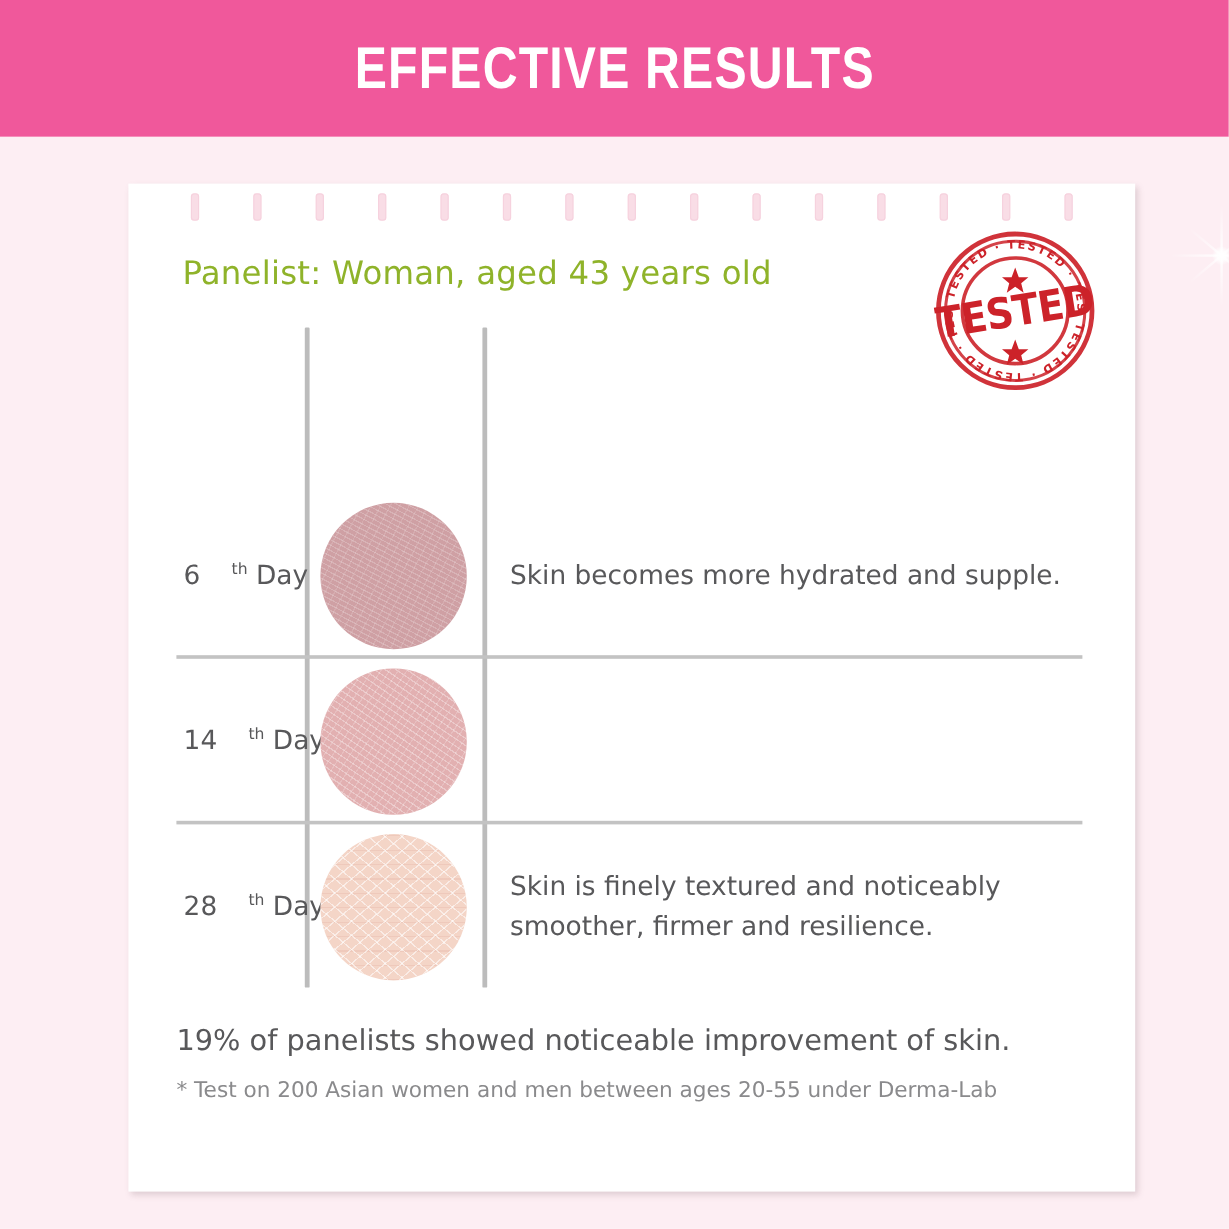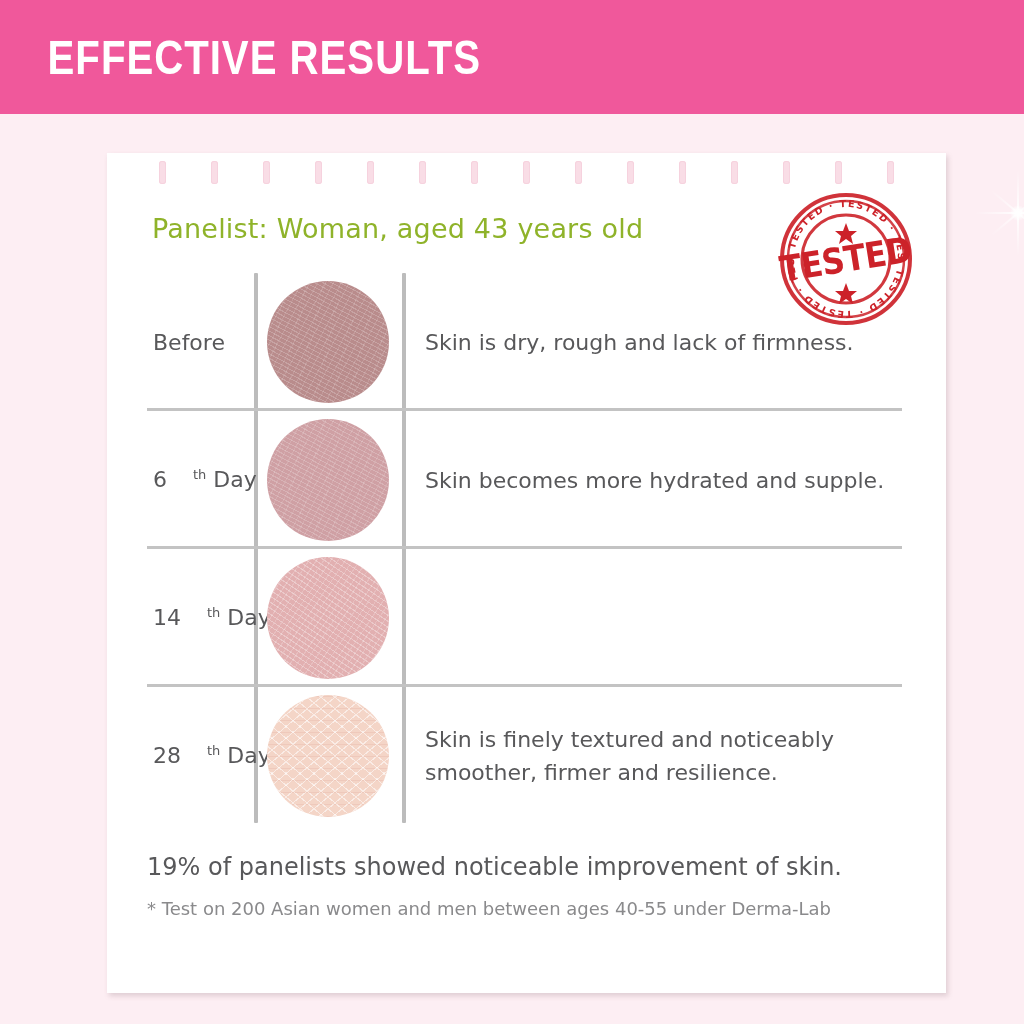--- a/index.html
+++ b/index.html
@@ -7,21 +7,21 @@
     width:1024px;height:1024px;overflow:hidden;
     font-family:"Liberation Sans", sans-serif;
     background:#fdeef3;
     position:relative;
   }
 
   
   .banner{
     position:absolute;left:0;top:0;width:1024px;height:114px;
     background:#f0589b;
-    display:flex;align-items:center;
+    display:flex;align-items:center;justify-content:center;
   }
   .banner-title{
     color:#ffffff;
     font-size:49px;
     font-weight:bold;
     letter-spacing:1.2px;
     transform:scaleX(.82);
     transform-origin:center;
     white-space:nowrap;
     font-family:"Liberation Sans", sans-serif;
@@ -220,30 +220,20 @@
       <g transform="rotate(-9 74 76)">
         <text x="74" y="85" text-anchor="middle" font-family="DejaVu Sans, sans-serif" font-size="30" font-weight="bold" fill="#cc2229" letter-spacing="-0.5" transform="scale(1.06,1.18)" transform-origin="74 76">TESTED</text>
       </g>
     </svg>
   </div>
 
   <div class="table">
     <div class="vline v1"></div>
     <div class="vline v2"></div>
 
-    <div class="row r1">
-      <div class="cell-day">
-        <span>Before</span>
-      </div>
-      <div class="cell-img">
-        <div class="skin" style="background:#b98c8c;"></div>
-      </div>
-      <div class="cell-text">Skin is dry, rough and lack of firmness.</div>
-      <div class="rl"></div>
-    </div>
 
     <div class="row r2">
       <div class="cell-day">
         <span>6</span><sup>th</sup><span> Day</span>
       </div>
       <div class="cell-img">
         <div class="skin" style="background:#cfa0a4;"></div>
       </div>
       <div class="cell-text">Skin becomes more hydrated and supple.</div>
       <div class="rl"></div>
@@ -265,15 +255,15 @@
       </div>
       <div class="cell-img">
         <div class="skin fine" style="background:#f4d5c7;"></div>
       </div>
       <div class="cell-text">Skin is finely textured and noticeably smoother, firmer and resilience.</div>
 
     </div>
   </div>
 
   <div class="footer-main">19% of panelists showed noticeable improvement of skin.</div>
-  <div class="footer-note">* Test on 200 Asian women and men between ages 40-55 under Derma-Lab</div>
+  <div class="footer-note">* Test on 200 Asian women and men between ages 20-55 under Derma-Lab</div>
 
 </div>
 
 </body></html>

